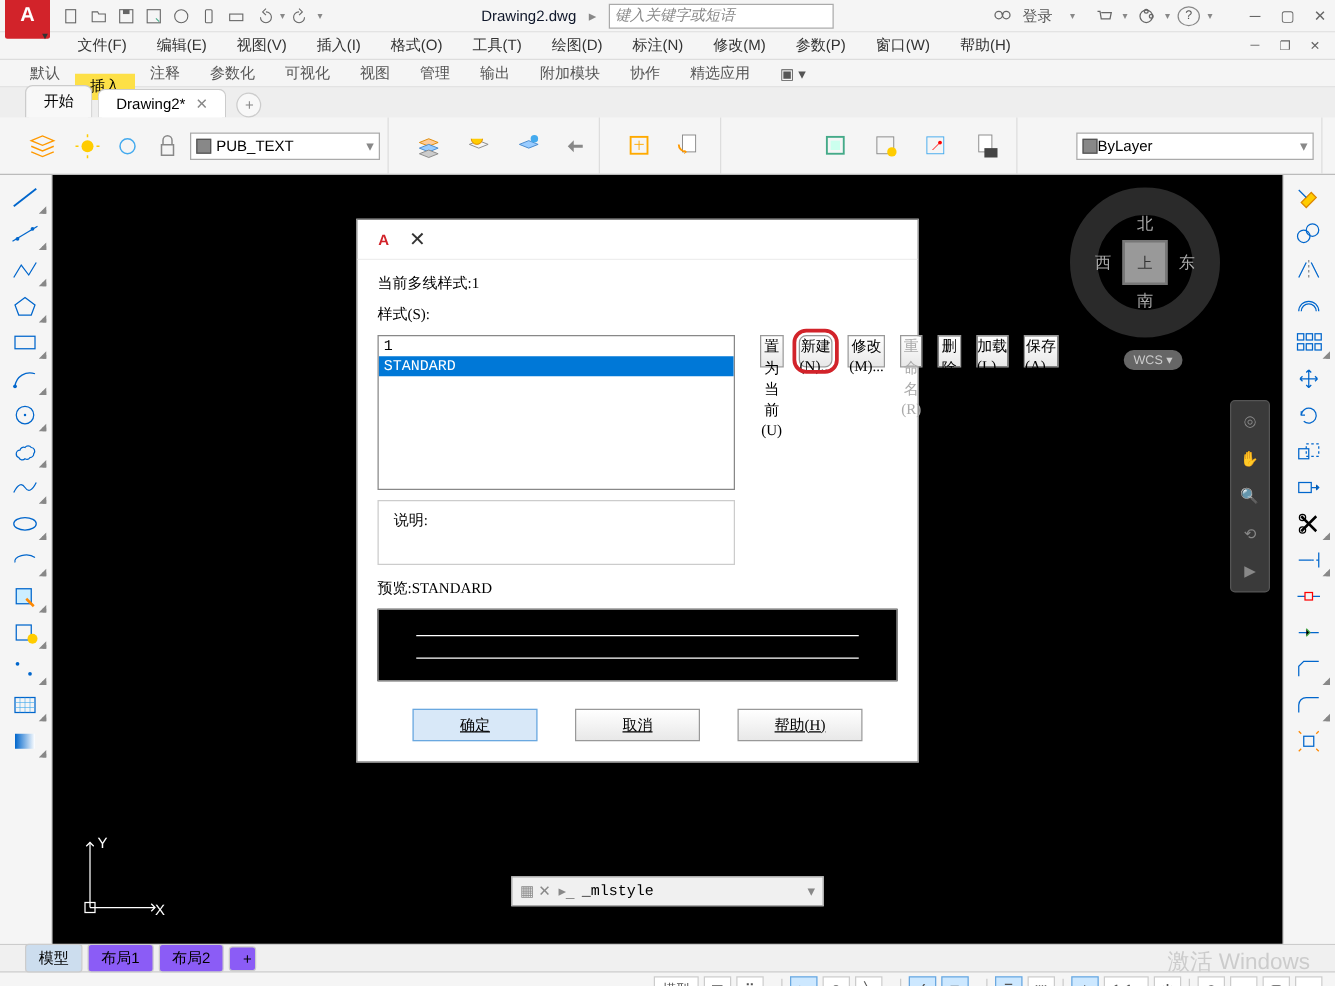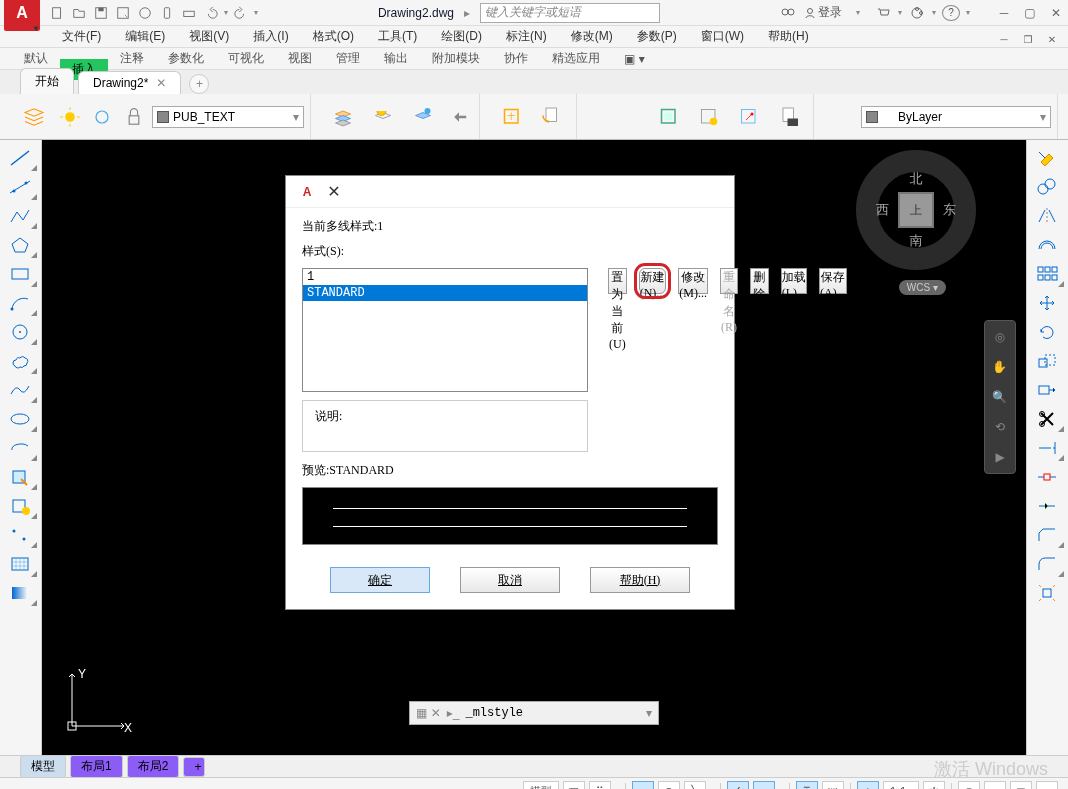--- a/index.html
+++ b/index.html
@@ -7,29 +7,29 @@
 .titlebar{height:26px;background:#f5f5f5;display:flex;align-items:center;padding:0 4px;border-bottom:1px solid #ddd;}
 .app-logo{width:36px;height:36px;background:#d2232a;color:#fff;font-weight:bold;font-size:16px;display:flex;align-items:center;justify-content:center;margin-right:8px;position:relative;border-radius:2px;}
 .app-logo::after{content:"▾";position:absolute;bottom:-2px;right:2px;font-size:8px;color:#333;}
 .qat{display:flex;gap:4px;align-items:center;}
 .qat-btn{width:18px;height:18px;display:flex;align-items:center;justify-content:center;color:#555;cursor:pointer;}
 .qat-btn svg{width:14px;height:14px;}
 .title-center{flex:1;display:flex;align-items:center;justify-content:center;gap:10px;}
 .doc-title{color:#0f172a;}
 .search-box{width:180px;height:20px;border:1px solid #aaa;background:#fff;padding:0 4px;color:#888;font-style:italic;display:flex;align-items:center;}
 .title-right{display:flex;gap:6px;align-items:center;}
-.title-right-btn{min-width:18px;height:18px;display:flex;align-items:center;justify-content:center;color:#555;cursor:pointer;gap:2px;}
+.title-right-btn{min-width:18px;height:18px;display:flex;align-items:center;justify-content:center;color:#555;cursor:pointer;gap:2px;flex-direction:column;}
 .win-controls{display:flex;gap:10px;margin-left:20px;}
 .win-btn{width:16px;height:16px;color:#666;cursor:pointer;display:flex;align-items:center;justify-content:center;}
-.menubar{height:22px;background:#f5f5f5;display:flex;align-items:flex-end;padding:0 50px;gap:0;border-bottom:1px solid #ddd;}
+.menubar{height:22px;background:#f5f5f5;display:flex;align-items:center;padding:0 50px;gap:0;border-bottom:1px solid #ddd;}
 .menu-item{padding:0 12px;height:100%;display:flex;align-items:center;color:#333;cursor:pointer;}
 .menubar-right{position:absolute;right:8px;display:flex;gap:8px;}
 .ribbon-tabs{height:22px;background:#f5f5f5;display:flex;align-items:center;padding:0 12px;border-bottom:1px solid #ddd;}
 .ribbon-tab{padding:0 12px;height:100%;display:flex;align-items:center;color:#555;cursor:pointer;}
-.ribbon-tab.active{background:#22c55e;color:#000;margin-top:22px;}
+.ribbon-tab.active{background:#fde047;color:#000;margin-top:22px;}
 .doc-tabs{height:24px;background:#eee;display:flex;align-items:end;padding:0 20px;gap:4px;}
 .doc-tab{padding:4px 14px;background:#f8f8f8;border:1px solid #ccc;border-bottom:none;border-radius:6px 6px 0 0;display:flex;align-items:center;gap:8px;}
 .doc-tab.active{background:#fff;}
 .doc-tab-close{color:#888;cursor:pointer;}
 .doc-tab-add{width:20px;height:20px;border:1px solid #ccc;background:#f8f8f8;border-radius:10px;display:flex;align-items:center;justify-content:center;color:#888;cursor:pointer;margin-left:4px;}
 .ribbon-panel{height:46px;background:#f5f5f5;border-bottom:1px solid #bbb;display:flex;align-items:center;padding:0 10px;gap:8px;}
 .panel-group{display:flex;align-items:center;gap:4px;height:100%;padding:0 6px;border-right:1px solid #ddd;}
 .panel-btn{min-width:28px;height:28px;display:flex;align-items:center;justify-content:center;cursor:pointer;}
 .panel-btn.large{width:36px;height:36px;}
 .panel-btn svg{width:24px;height:24px;}
@@ -340,21 +340,21 @@
     <div class="panel-btn large">
         <svg viewBox="0 0 32 32">
           <rect x="8" y="4" width="14" height="18" fill="#fff" stroke="#888"></rect>
           <rect x="14" y="18" width="14" height="10" fill="#444"></rect>
         </svg>
       </div>
   </div>
   <div class="panel-group" style="margin-left:auto">
     <div class="bylayer-combo">
       <div class="color-swatch"></div>
-      <span style="margin-left:20px">ByLayer</span>
+      <span style="margin-left:0">ByLayer</span>
       <span style="margin-left:auto;color:#888">▾</span>
     </div>
   </div>
 </div>
 
 <div class="main-area">
 
   <div class="tool-palette">
     <div class="tool-btn">
         <svg viewBox="0 0 24 20">

